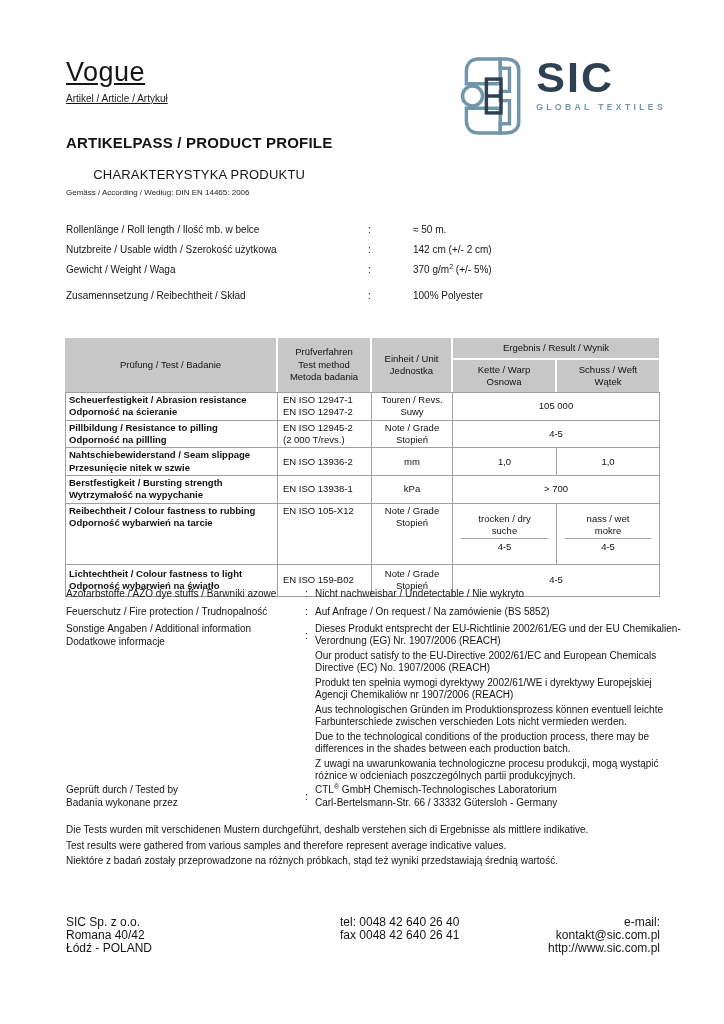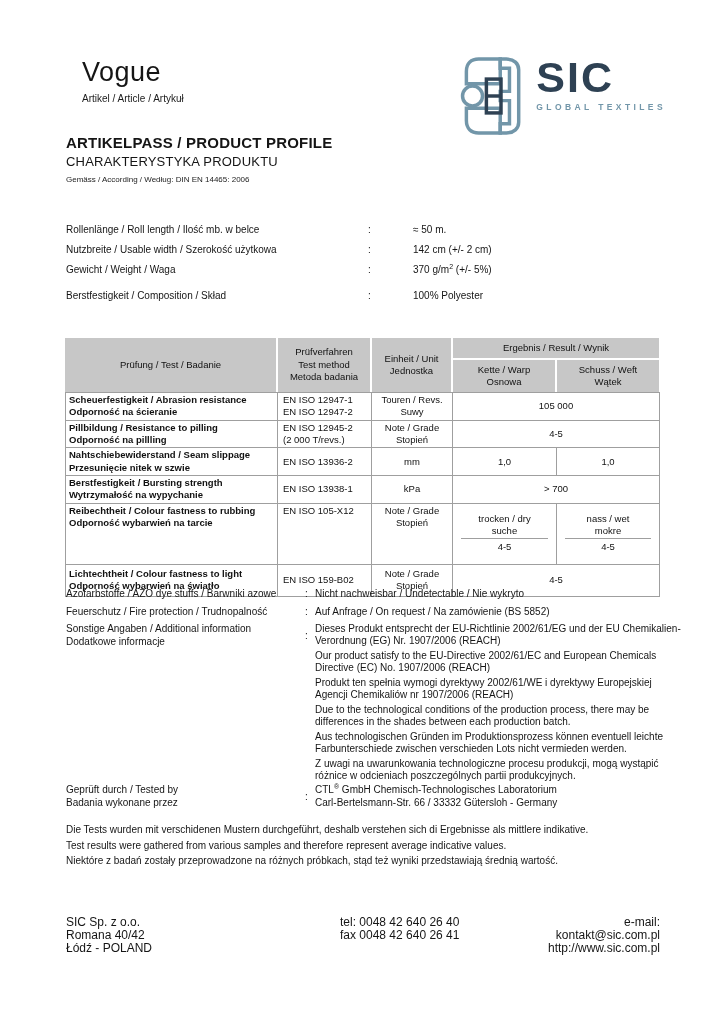--- a/index.html
+++ b/index.html
@@ -1,30 +1,30 @@
 <!DOCTYPE html>
 <html><head>
 <meta charset="utf-8">
 <style>
   html,body{margin:0;padding:0;background:#e8e8e8;}
   .page{
     position:relative;width:724px;height:1024px;margin:0 auto;background:#fff;
     font-family:"Liberation Sans",sans-serif;color:#151515;overflow:hidden;
   }
   
-  .vogue{position:absolute;left:82px;top:58px;}
+  .vogue{position:absolute;left:66px;top:58px;text-decoration:underline;}
   .vogue .name{font-size:27px;line-height:1.1;letter-spacing:.5px;}
   .vogue .sub{font-size:10px;margin-top:5px;color:#1a1a1a;}
   .brand{position:absolute;top:56px;right:58px;display:flex;align-items:flex-start;gap:13px;}
   .brand .wordmark{display:flex;flex-direction:column;}
   .brand .sic{font-size:43px;font-weight:bold;letter-spacing:2px;line-height:1;}
   .brand .tagline{font-size:8.5px;letter-spacing:3.4px;margin-top:3px;font-weight:bold;}
   .titleblock{position:absolute;left:66px;top:134px;}
   .titleblock .t1{font-size:15px;font-weight:bold;letter-spacing:.2px;}
-  .titleblock .t2{font-size:13px;margin-top:3px;letter-spacing:.2px;}
+  .titleblock .t2{font-size:13px;margin-top:16px;letter-spacing:.2px;text-align:center;}
   .titleblock .t3{font-size:8px;margin-top:6px;color:#222;}
   
   .specs{position:absolute;left:66px;top:224px;width:594px;font-size:10px;}
   .spec-row{display:grid;grid-template-columns:302px 45px 1fr;height:20px;align-items:start;}
   .spec-row.gap{margin-top:6px;}
   sup{font-size:7px;vertical-align:super;line-height:0;}
   
   .rtable{position:absolute;left:65px;top:338px;width:594px;}
   table.rt{border-collapse:collapse;table-layout:fixed;width:594px;font-size:9.5px;line-height:1.3;color:#111;}
   .rt-head th{background:#c7c7c7;font-weight:normal;text-align:center;padding:1px 2px;border:0;}
@@ -102,21 +102,21 @@
       <div>Nutzbreite / Usable width / Szerokość użytkowa</div>
       <div>:</div>
       <div>142 cm (+/- 2 cm)</div>
     </div>
     <div class="spec-row">
       <div>Gewicht / Weight / Waga</div>
       <div>:</div>
       <div><span>370 g/m</span><sup>2</sup><span> (+/- 5%)</span></div>
     </div>
     <div class="spec-row gap">
-      <div>Berstfestigkeit / Composition / Skład</div>
+      <div>Zusamennsetzung / Reibechtheit / Skład</div>
       <div>:</div>
       <div>100% Polyester</div>
     </div>
   </div>
 
   <div class="rtable">
     <table class="rt rt-head">
       <colgroup>
           <col style="width:212px">
           <col style="width:94px">
@@ -292,26 +292,26 @@
           </div>
         <div class="para">
             <div>Our product satisfy to the EU-Directive 2002/61/EC and European Chemicals</div>
             <div>Directive (EC) No. 1907/2006 (REACH)</div>
           </div>
         <div class="para">
             <div>Produkt ten spełnia wymogi dyrektywy 2002/61/WE i dyrektywy Europejskiej</div>
             <div>Agencji Chemikaliów nr 1907/2006 (REACH)</div>
           </div>
         <div class="para">
+            <div>Aus technologischen Gründen im Produktionsprozess können eventuell leichte</div>
+            <div>Farbunterschiede zwischen verschieden Lots nicht vermieden werden.</div>
+          </div>
+        <div class="para">
             <div>Due to the technological conditions of the production process, there may be</div>
             <div>differences in the shades between each production batch.</div>
-          </div>
-        <div class="para">
-            <div>Aus technologischen Gründen im Produktionsprozess können eventuell leichte</div>
-            <div>Farbunterschiede zwischen verschieden Lots nicht vermieden werden.</div>
           </div>
         <div class="para">
             <div>Z uwagi na uwarunkowania technologiczne procesu produkcji, mogą wystąpić</div>
             <div>różnice w odcieniach poszczególnych partii produkcyjnych.</div>
           </div>
       </div>
     </div>
   </div>
 
   <div class="tested">

